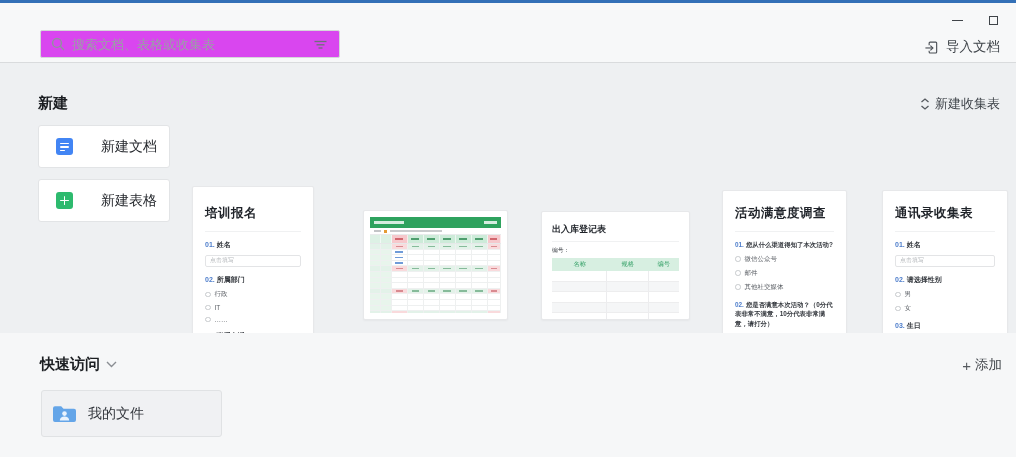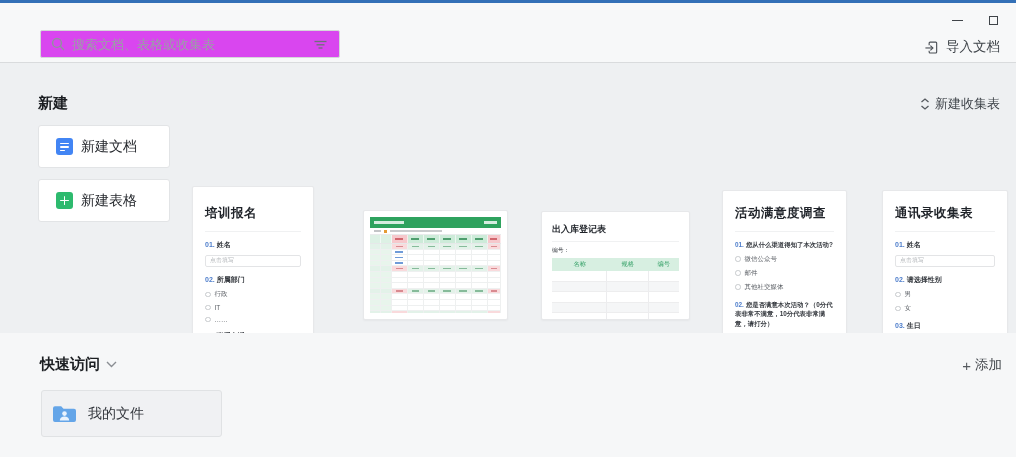--- a/index.html
+++ b/index.html
@@ -31,21 +31,21 @@
     position:absolute; top:35px; right:16px; display:flex; align-items:center; gap:7px;
     color:#3f444a; font-size:13.5px; cursor:pointer;
   }
   
   .tpl-section { position:absolute; top:63px; left:0; width:100%; height:270px; background:#eef0f2; }
   .section-title { position:absolute; left:38px; top:31px; font-size:15px; font-weight:bold; color:#1b1e22; }
   .more-templates { position:absolute; right:16px; top:32px; display:flex; align-items:center; gap:5px; color:#3f444a; font-size:13px; cursor:pointer; }
   .create-btn {
     position:absolute; left:38px; width:132px; height:43px; background:#fff;
     border:1px solid #e2e4e6; border-radius:3px; display:flex; align-items:center;
-    padding-left:17px; gap:8px; cursor:pointer; font-size:14px; color:#26292e;font-family:Liberation Serif, serif;
+    padding-left:17px; gap:28px; cursor:pointer; font-size:14px; color:#26292e;font-family:Liberation Serif, serif;
   }
   .cicon { width:17px; height:17px; border-radius:3px; position:relative; flex:none; }
   .cicon-doc { background:#4285f4; }
   .cicon-doc i { position:absolute; left:4px; height:1.5px; background:#fff; border-radius:1px; }
   .cicon-doc i:nth-child(1){ top:4.5px; width:9px; }
   .cicon-doc i:nth-child(2){ top:8px;  width:9px; }
   .cicon-doc i:nth-child(3){ top:11.5px; width:5px; }
   .cicon-sheet { background:#2dba6e; }
   .cicon-sheet i { position:absolute; background:#fff; border-radius:1px; }
   .cicon-sheet i:nth-child(1){ left:4px; top:7.8px; width:9px; height:1.6px; }

